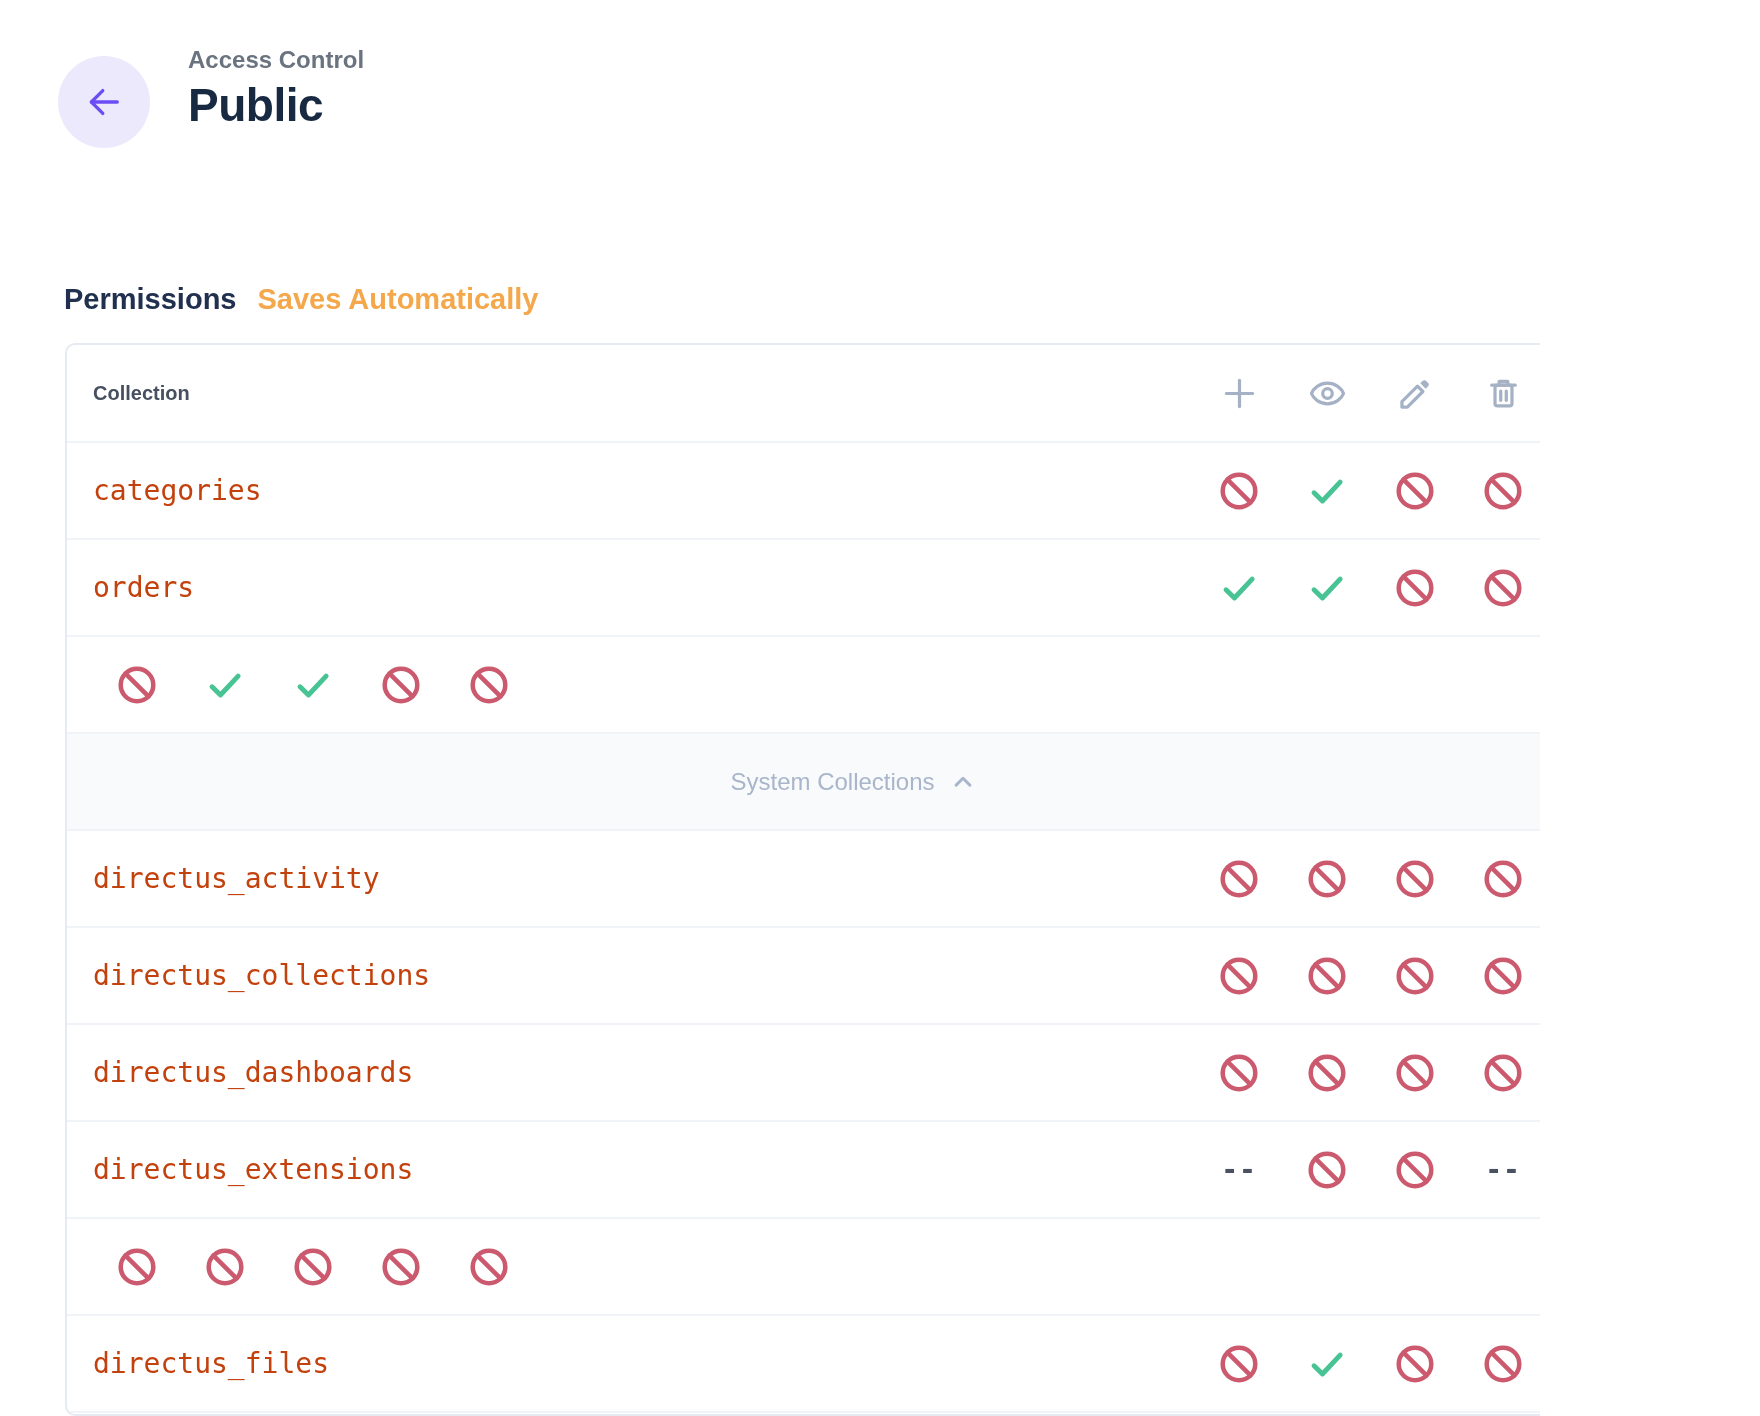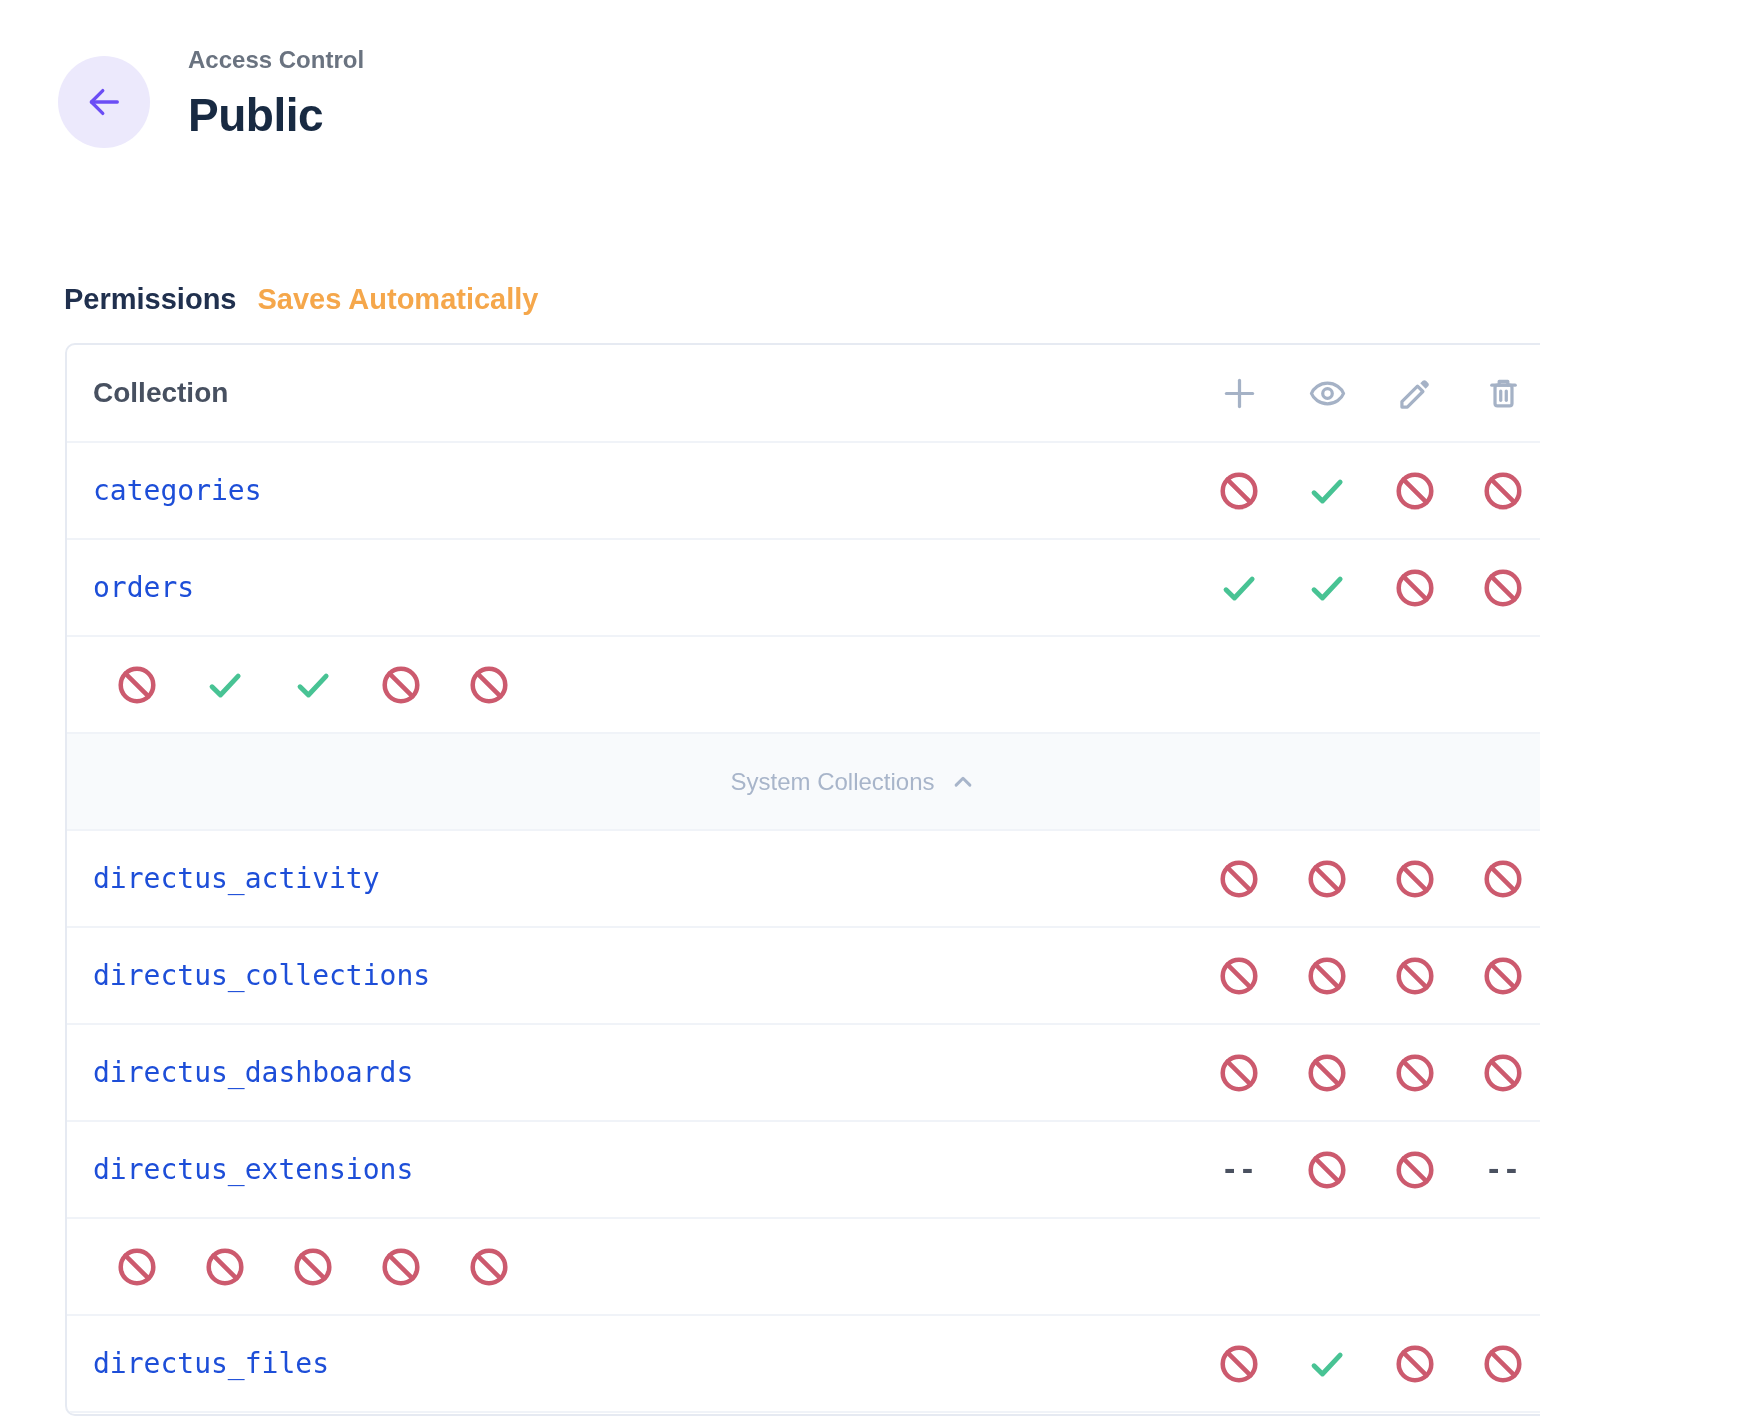--- a/index.html
+++ b/index.html
@@ -15,36 +15,36 @@
   }
   
   .hdr { position:absolute; top:56px; left:58px; display:flex; align-items:flex-start; }
   .back-btn {
     width:92px; height:92px; border-radius:50%; background:var(--purple-bg);
     border:none; display:flex; align-items:center; justify-content:center; cursor:pointer;
   }
   .back-btn svg { width:42px; height:42px; }
   .titles { margin-left:38px; margin-top:-10px; }
   .breadcrumb { font-size:24px; font-weight:700; color:#6A7380; }
-  .page-title { font-size:46px; font-weight:700; color:var(--navy); letter-spacing:-0.5px; margin-top:14px; }
+  .page-title { font-size:46px; font-weight:700; color:var(--navy); letter-spacing:-0.5px; margin-top:4px; }
   
   .section-heading { position:absolute; top:283px; left:64px; font-size:29px; font-weight:700; color:#20304E; }
   .autosave { color:var(--orange); margin-left:21px; }
   
   .perm-table {
     position:absolute; top:343px; left:65px; width:1578px; height:1073px;
     border:2px solid var(--table-border); border-radius:10px; overflow:hidden; background:#fff;
   }
   .t-header { height:96px; display:flex; align-items:center; padding:0 6px 0 26px; }
-  .col-name { flex:1; font-size:28px; font-weight:700; color:#475060; }
+  .col-name { flex:1; font-size:20px; font-weight:700; color:#475060; }
   .cells { display:flex; }
   .cell { width:88px; display:flex; align-items:center; justify-content:center; }
   .t-header .cell svg { width:37px; height:37px; color:var(--muted); }
   .t-row { height:97px; display:flex; align-items:center; border-top:2px solid var(--row-line); padding:0 6px 0 26px; }
-  .row-name { flex:1; font-family:"DejaVu Sans Mono", monospace; font-size:28px; color:#1d4ed8; }
+  .row-name { flex:1; font-family:"DejaVu Sans Mono", monospace; font-size:28px; color:#c2410c; }
   .t-row .cell svg { width:42px; height:42px; }
   .p-block { color:var(--danger); cursor:pointer; }
   .p-check { color:var(--success); cursor:pointer; }
   .p-none  { font-family:"DejaVu Sans Mono", monospace; font-size:28px; font-weight:700; color:#4A5160; letter-spacing:1px; }
   .sys-divider {
     height:97px; border-top:2px solid var(--row-line); background:#F8FAFC;
     display:flex; align-items:center; justify-content:center; gap:13px;
     font-size:24px; color:#A8B5CA; cursor:pointer;
   }
   .sys-divider svg { width:30px; height:30px; color:#A8B5CA; }

